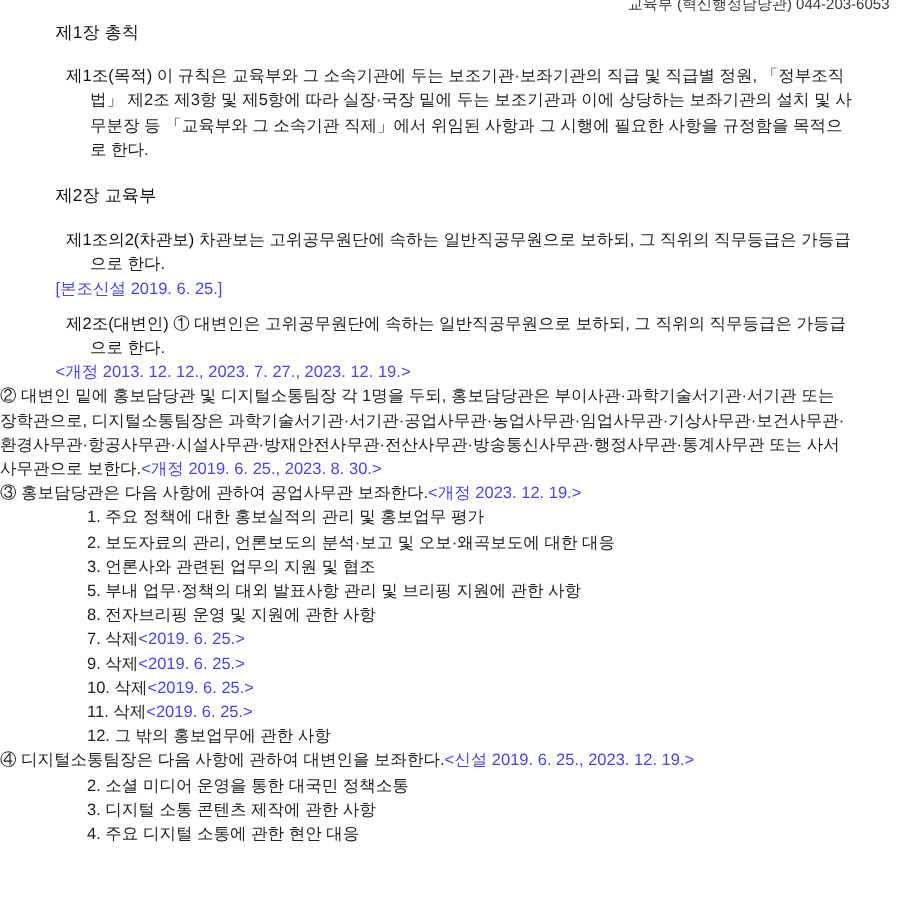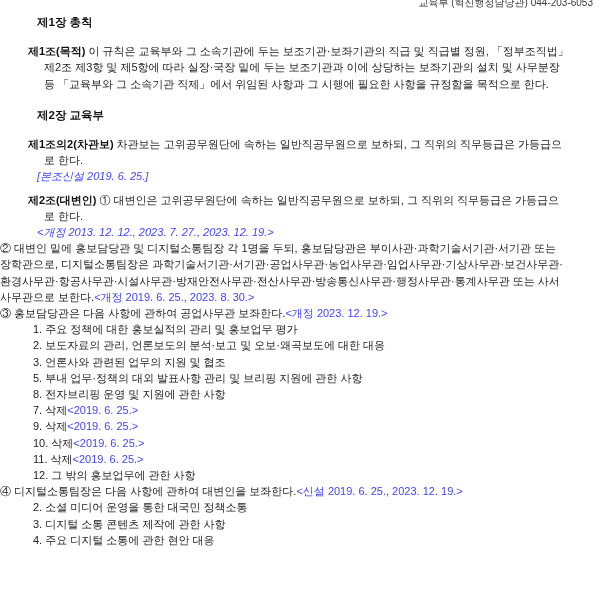--- a/index.html
+++ b/index.html
@@ -16,25 +16,25 @@
   .doc { position:absolute; top:14px; left:0; width:600px; }
   .line {
     font-size:11px; line-height:16.2px; color:#222222;
     word-break:break-all; padding-right:30px;
   }
   .lv-chapter {
     padding-left:37px; margin-bottom:13px;
     font-weight:700; font-size:11.5px; color:#111111;
   }
   .lv-chapter:not(:first-child) { margin-top:15px; }
-  .lv-article { padding-left:44px; text-indent:-16px; margin-top:7px; }
+  .lv-article { padding-left:60px; text-indent:-16px; margin-top:7px; }
   .lv-sub  { }
-  .lv-note { padding-left:37px;font-style:italic; }
-  .lv-item { padding-left:33px; }
-  .seg-b { font-weight:700; color:#111111; }
+  .lv-note { padding-left:37px; }
+  .lv-item { padding-left:58px; }
+  .seg-b { font-weight:400; color:#111111; }
   .seg-n { color:#222222; }
   .seg-a { color:var(--amend-blue, #4545ee); }
 </style>
 </head>
 <body style="--amend-blue: #4545ee;">
 
 <div class="contact">교육부 (혁신행정담당관) 044-203-6053</div>
 
 <div class="doc">
     <div class="line lv-chapter"><span class="seg-b">제1장 총칙</span></div>

